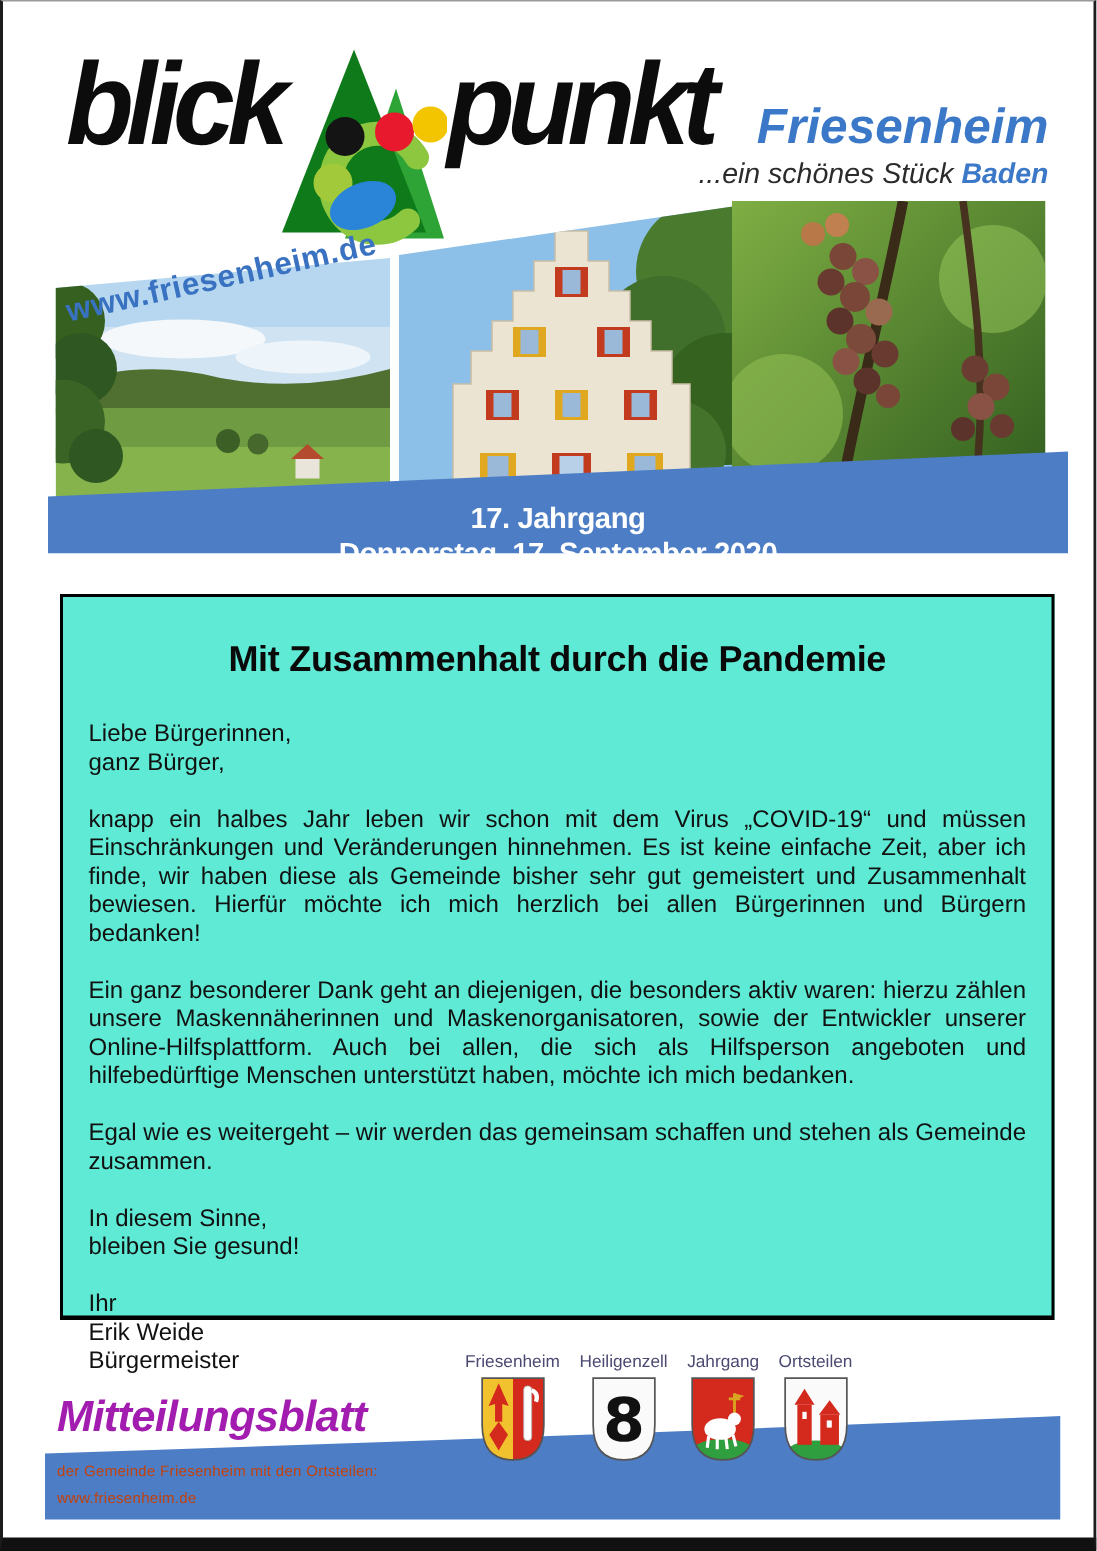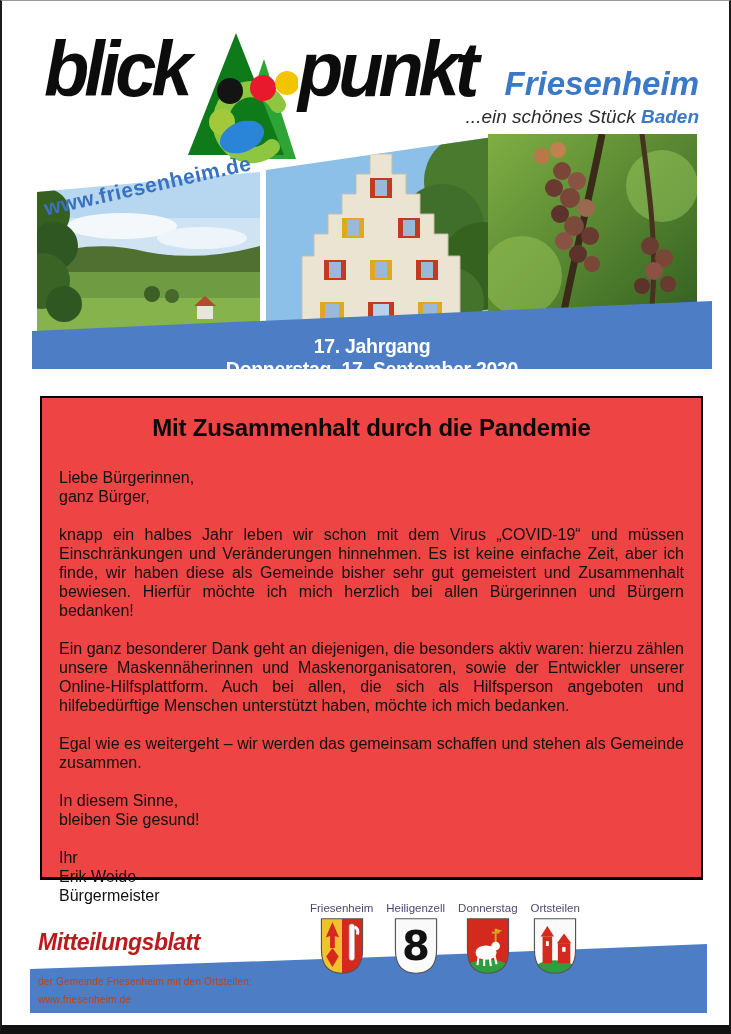--- a/index.html
+++ b/index.html
@@ -45,39 +45,39 @@
     position:absolute;left:30px;top:334px;width:680px;height:30px;
     display:flex;align-items:center;justify-content:space-between;
     padding:0 24px;box-sizing:border-box;
     color:#fff;font-size:19.5px;font-weight:bold;letter-spacing:-.3px;flex-direction:column;
   }
   
   .letter-box{
     position:absolute;left:38px;top:395px;width:663px;height:484px;
     box-sizing:border-box;
     border:2px solid #000;border-bottom-width:3px;
-    background:#ef4444;
-    padding:16px 17px 0 17px;
+    background:#5eead4;
+    padding:28px 17px 0 17px;
   }
   .letter-title{
     margin:0 0 26px 0;text-align:center;
     font-size:24px;font-weight:bold;color:#0a0a0a;letter-spacing:-.2px;
   }
   .letter-box p{
     margin:0 0 19px 0;
     font-size:16px;line-height:19px;color:#111;
   }
   .p-just{text-align:justify;}
   .p-pre{white-space:pre-line;}
   
   .footer-wedge{position:absolute;left:28px;top:935px;}
   .mitteilungsblatt{
     position:absolute;left:36px;top:928px;
-    font-size:23px;font-weight:900;font-style:italic;
-    color:#b91c1c;letter-spacing:-.5px;
+    font-size:29px;font-weight:900;font-style:italic;
+    color:#a21caf;letter-spacing:-.5px;
   }
   .footer-sub{
     position:absolute;left:36px;top:972px;
     color:#c2410c;font-size:10px;font-weight:normal;line-height:18px;
     white-space:pre-line;letter-spacing:.2px;
   }
   .crest-row{
     position:absolute;left:308px;top:901px;
     display:flex;align-items:flex-start;gap:13px;
   }
@@ -263,21 +263,21 @@
     <div class="crest">
       <span class="crest-label">Heiligenzell</span>
       <svg width="44" height="58" viewBox="0 0 46 60">
         <path d="M1.5,1.5 H44.5 V34 Q44.5,58.5 23,58.5 Q1.5,58.5 1.5,34 Z" fill="#fafafa" stroke="#555" stroke-width="1.2"></path>
         <text x="23" y="45" text-anchor="middle" font-family="DejaVu Sans, sans-serif" font-size="42" font-weight="bold" fill="#111">8</text>
       </svg>
     </div>
 
 
     <div class="crest">
-      <span class="crest-label">Donnerstag</span>
+      <span class="crest-label">Jahrgang</span>
       <svg width="44" height="58" viewBox="0 0 46 60">
         <defs>
             <clipPath id="sh4">
               <path d="M1.5,1.5 H44.5 V34 Q44.5,58.5 23,58.5 Q1.5,58.5 1.5,34 Z"></path>
             </clipPath>
           </defs>
         <g clip-path="url(#sh4)">
           <rect x="0" y="0" width="46" height="60" fill="#d42a1e"></rect>
           <ellipse cx="23" cy="53" rx="22" ry="9" fill="#2e9e3e"></ellipse>
           <path d="M31,12 L31,30 M27,16 L35,16" stroke="#d9a520" stroke-width="2"></path>

